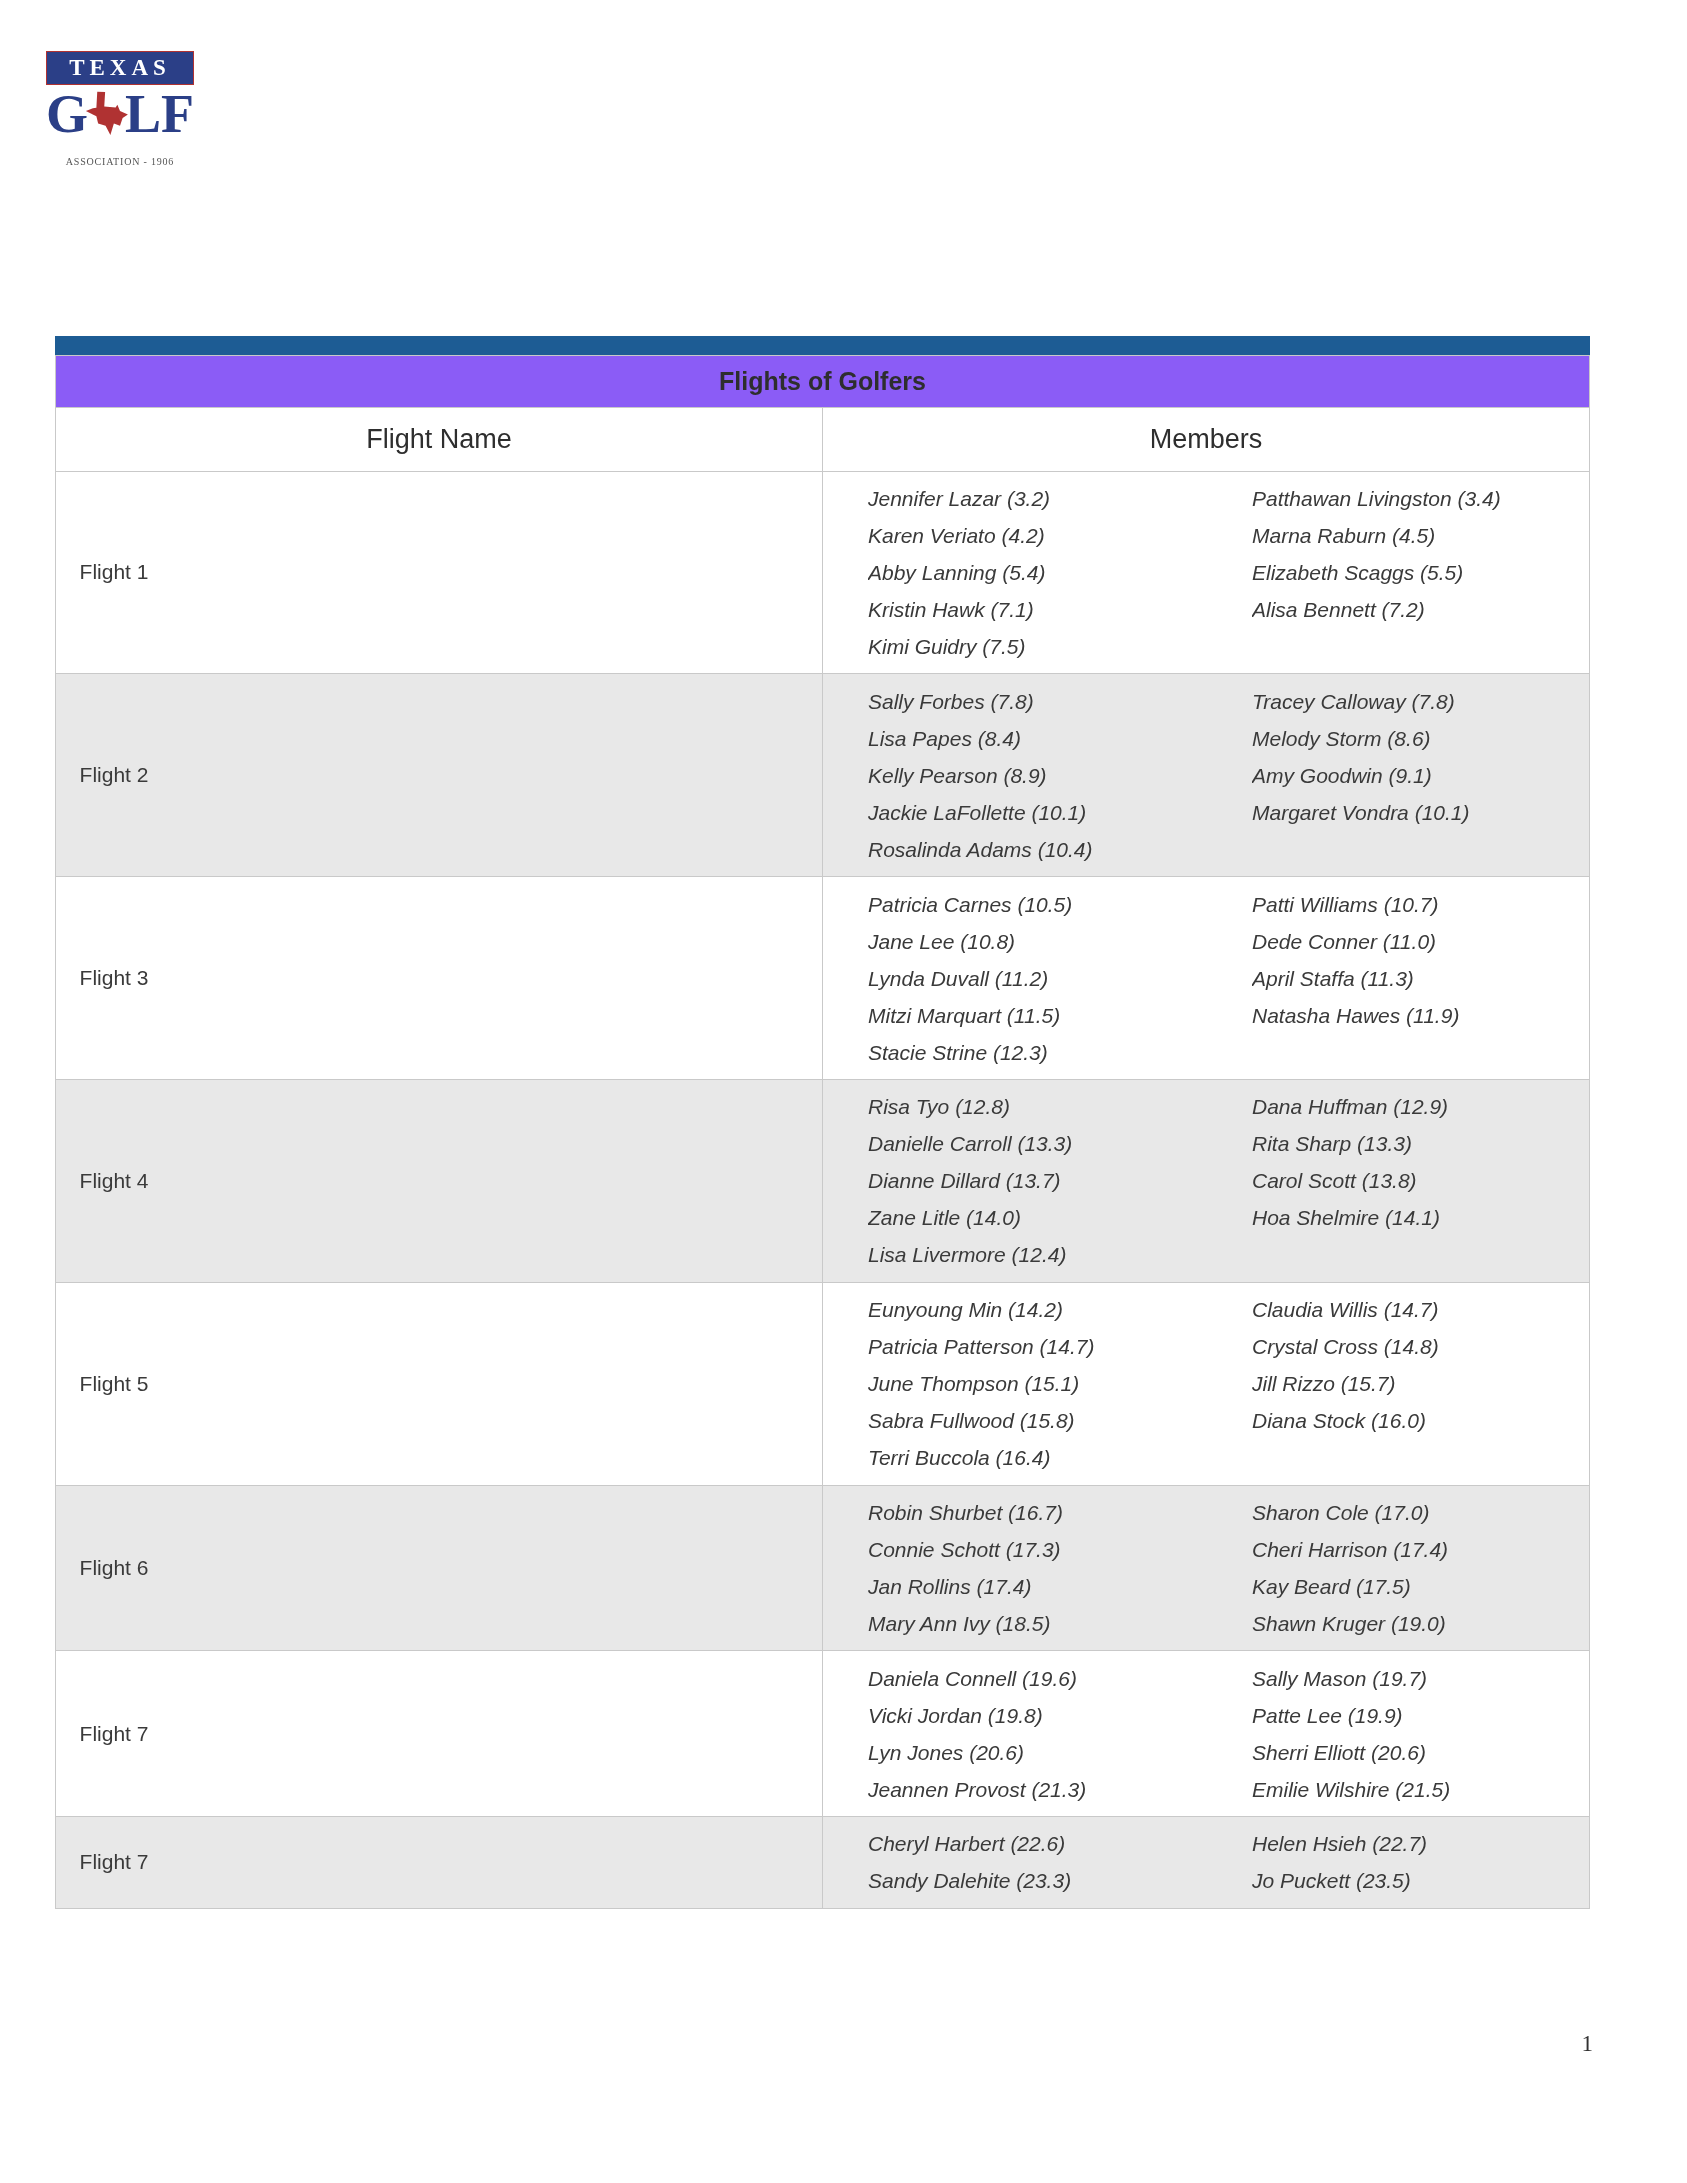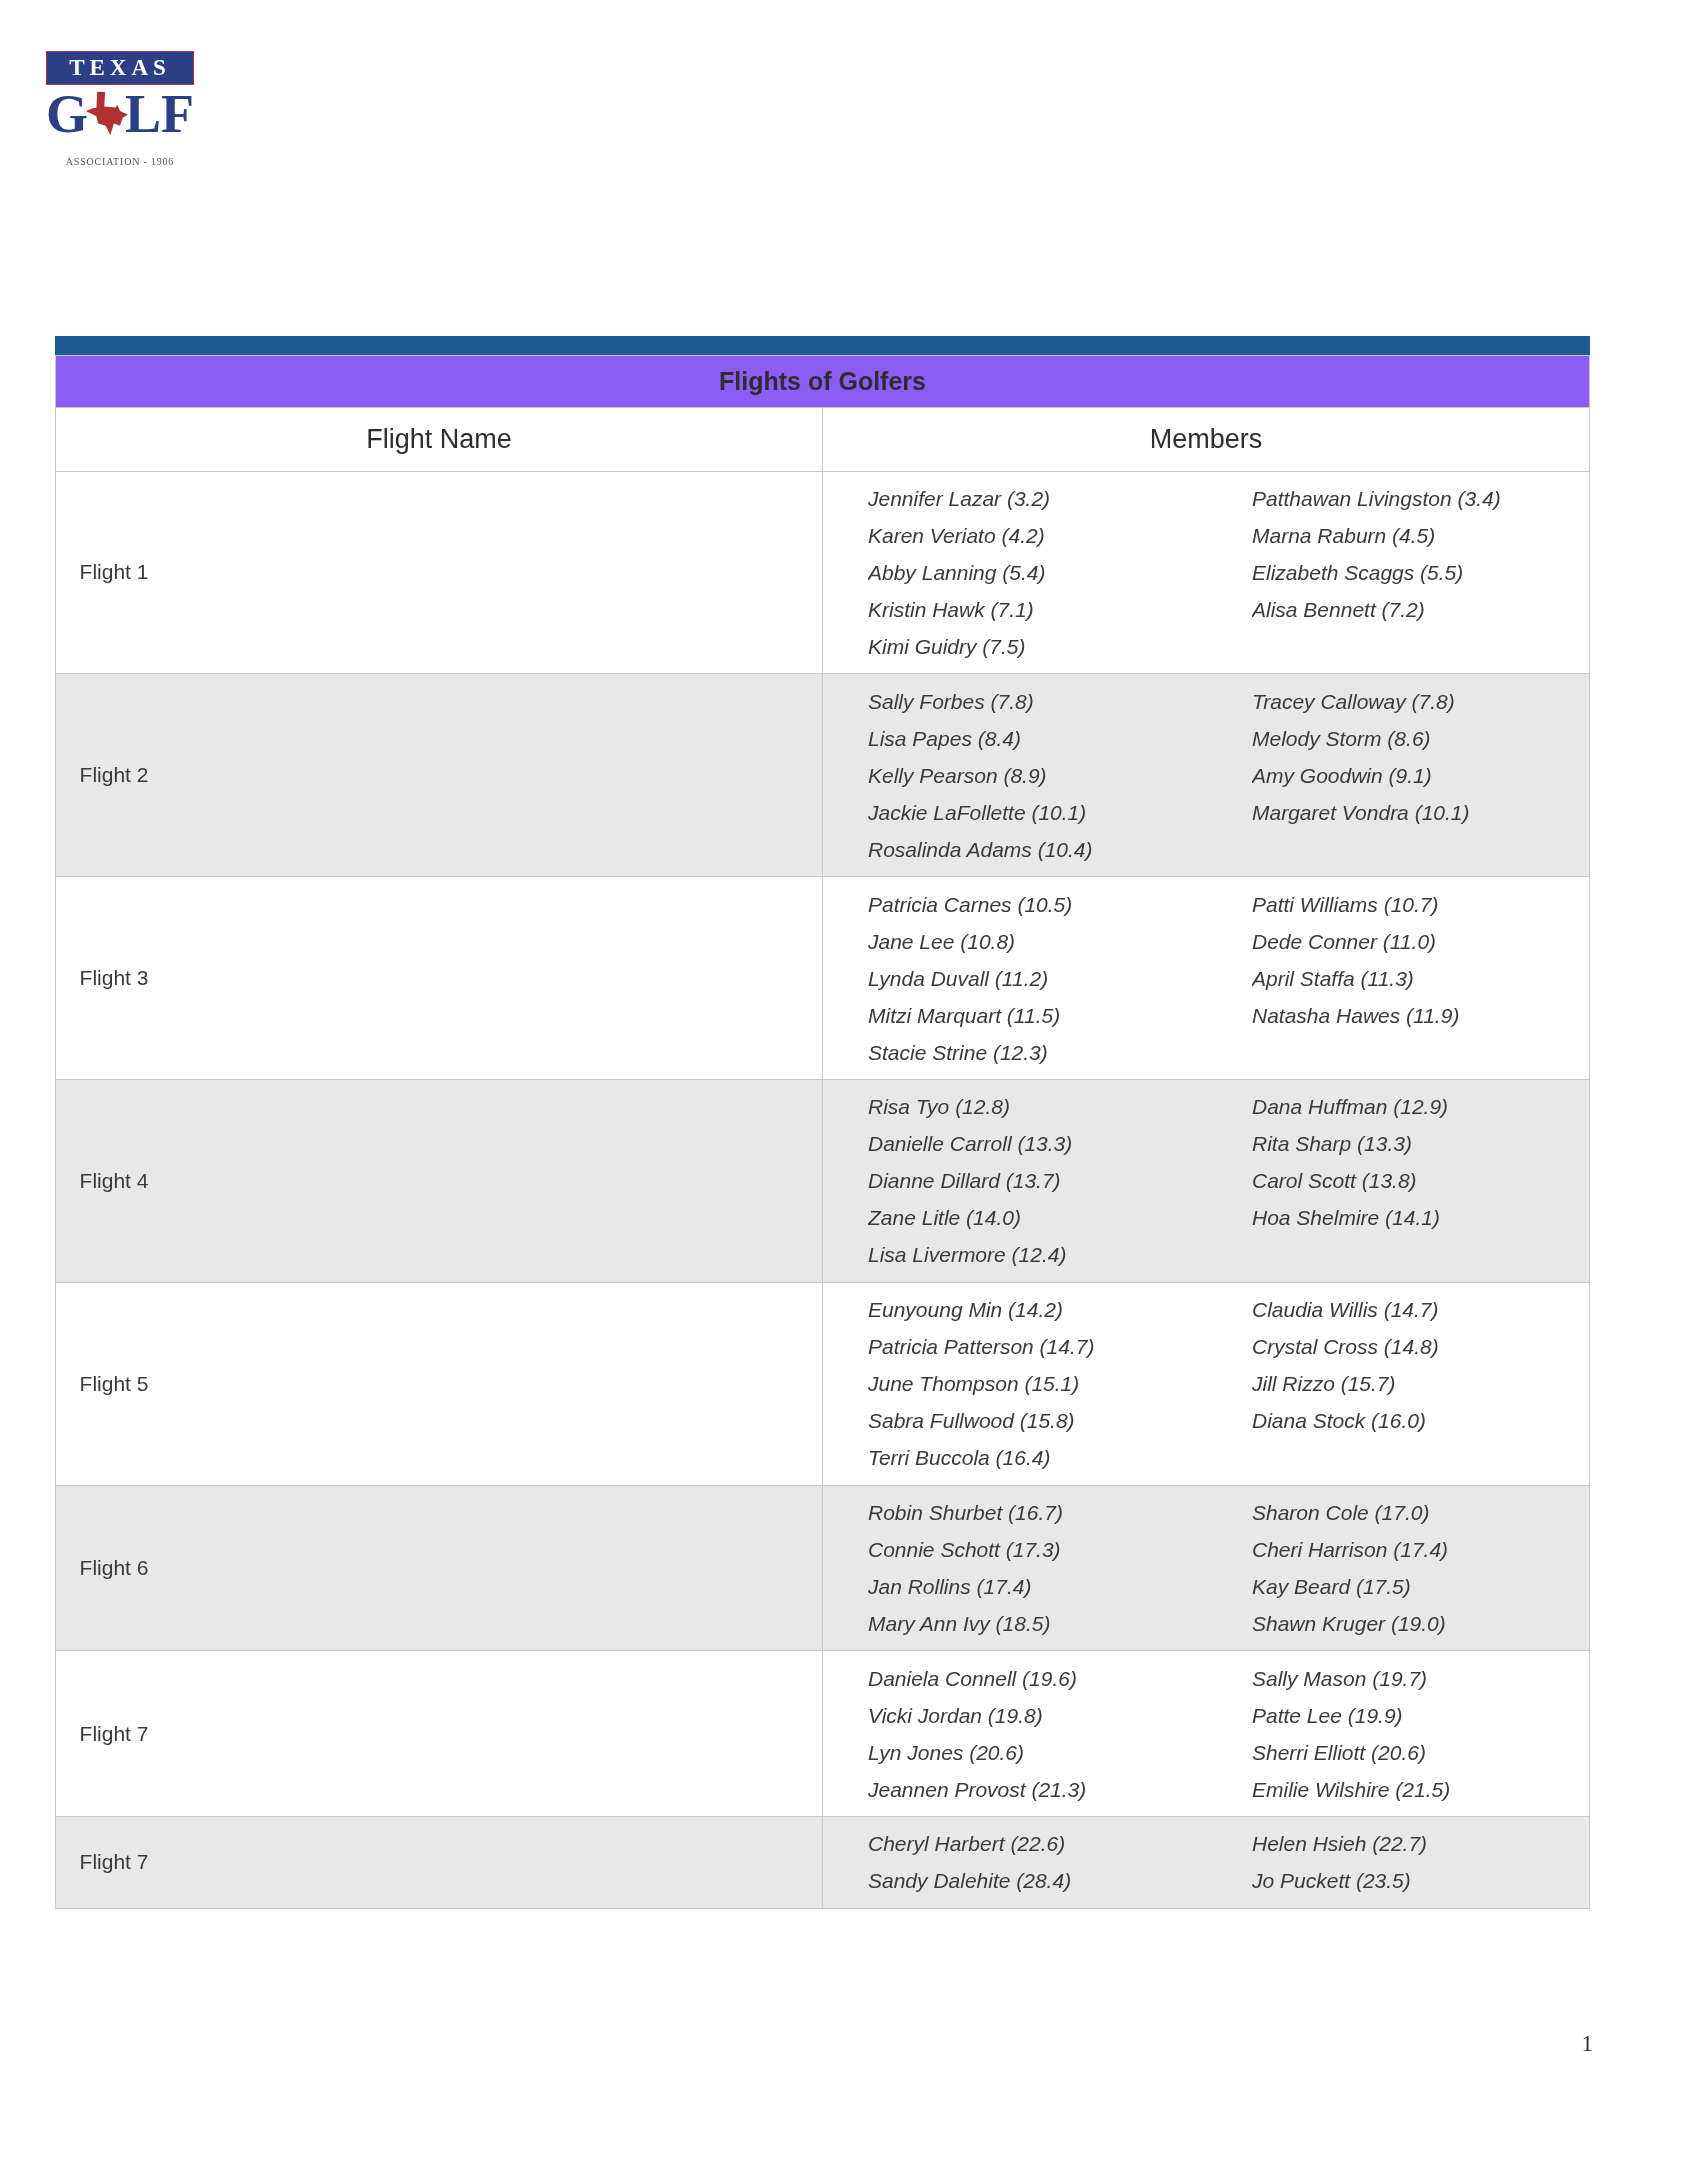--- a/index.html
+++ b/index.html
@@ -318,21 +318,21 @@
               </div>
             </td>
           </tr>
           <tr>
             <td class="flight-name">Flight 7</td>
             <td class="members-cell">
               <div class="members-grid">
                 <span class="member">Cheryl Harbert (22.6)</span>
                 <span class="member">Helen Hsieh (22.7)</span>
                 <span class="member">Cynthia Schroeder (22.9)</span>
-                <span class="member">Sandy Dalehite (28.4)</span>
+                <span class="member">Sandy Dalehite (23.3)</span>
                 <span class="member">Jo Puckett (23.5)</span>
                 <span class="member">Pamela Bean (23.7)</span>
               </div>
             </td>
           </tr>
         </tbody>
     </table>
   </div>
 
   <div class="page-number">1</div>

